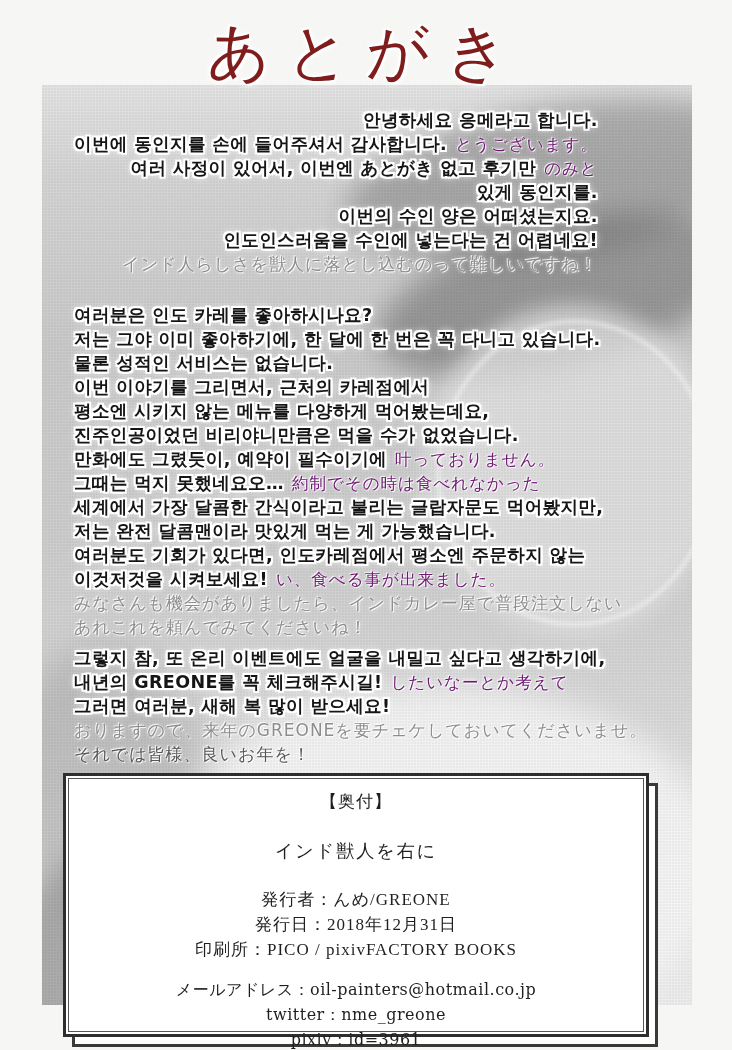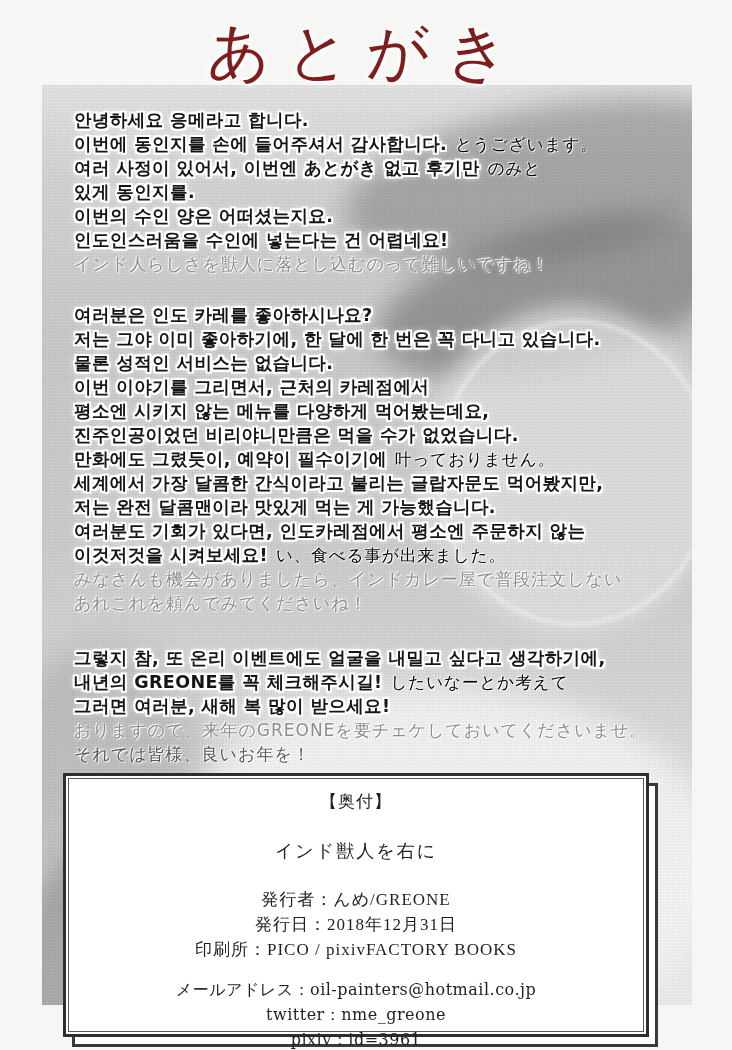--- a/index.html
+++ b/index.html
@@ -41,30 +41,30 @@
   .block{position:absolute;left:74px;z-index:4;}
   .line{white-space:nowrap;height:24px;line-height:24px;}
   .ko{
     font-weight:700;font-size:17.5px;color:#151515;letter-spacing:.4px;
     text-shadow:
       -2px -2px 0 #fff, 2px -2px 0 #fff, -2px 2px 0 #fff, 2px 2px 0 #fff,
       -2px 0 0 #fff, 2px 0 0 #fff, 0 -2px 0 #fff, 0 2px 0 #fff,
       0 0 6px #fff, 0 0 10px rgba(255,255,255,.9);
   }
   .jp-inline{
-    font-size:16.5px;color:#000000;margin-left:8px;letter-spacing:1px;
+    font-size:16.5px;color:#701a75;margin-left:8px;letter-spacing:1px;
     text-shadow:-1px -1px 0 rgba(255,255,255,.8),1px 1px 0 rgba(255,255,255,.8),0 0 4px #fff;
   }
   .jp-line{
     font-size:17px;color:#8d8d8d;letter-spacing:1px;font-weight:400;
     text-shadow:-1px -1px 0 rgba(255,255,255,.8),1px 1px 0 rgba(255,255,255,.8),0 0 4px #fff;
   }
   .jp-dark{color:#575757;}
 
-  .block1{top:108px;}
+  .block1{top:108px;text-align:right;}
   .block2{top:303px;}
   .block3{top:646px;}
 
   
   .colophon-shadow{
     position:absolute;left:72px;top:783px;width:580px;height:258px;
     background:#ffffff;border:3px solid #3a3a3a;z-index:5;
   }
   .colophon{
     position:absolute;left:63px;top:773px;width:580px;height:258px;
@@ -104,20 +104,21 @@
 </div>
 
 <div class="block block2">
   <div class="line"><span class="ko">여러분은 인도 카레를 좋아하시나요?</span></div>
   <div class="line"><span class="ko">저는 그야 이미 좋아하기에, 한 달에 한 번은 꼭 다니고 있습니다.</span></div>
   <div class="line"><span class="ko">물론 성적인 서비스는 없습니다.</span></div>
   <div class="line"><span class="ko">이번 이야기를 그리면서, 근처의 카레점에서</span></div>
   <div class="line"><span class="ko">평소엔 시키지 않는 메뉴를 다양하게 먹어봤는데요,</span></div>
   <div class="line"><span class="ko">진주인공이었던 비리야니만큼은 먹을 수가 없었습니다.</span></div>
   <div class="line"><span class="ko">만화에도 그렸듯이, 예약이 필수이기에</span><span class="jp-inline">叶っておりません。</span></div>
+  <div class="line"><span class="ko">그때는 먹지 못했네요오…</span><span class="jp-inline">約制でその時は食べれなかった</span></div>
   <div class="line"><span class="ko">세계에서 가장 달콤한 간식이라고 불리는 글랍자문도 먹어봤지만,</span></div>
   <div class="line"><span class="ko">저는 완전 달콤맨이라 맛있게 먹는 게 가능했습니다.</span></div>
   <div class="line"><span class="ko">여러분도 기회가 있다면, 인도카레점에서 평소엔 주문하지 않는</span></div>
   <div class="line"><span class="ko">이것저것을 시켜보세요!</span><span class="jp-inline">い、食べる事が出来ました。</span></div>
   <div class="line"><span class="jp-line">みなさんも機会がありましたら、インドカレー屋で普段注文しない</span></div>
   <div class="line"><span class="jp-line">あれこれを頼んでみてくださいね！</span></div>
 </div>
 
 <div class="block block3">
   <div class="line"><span class="ko">그렇지 참, 또 온리 이벤트에도 얼굴을 내밀고 싶다고 생각하기에,</span></div>

